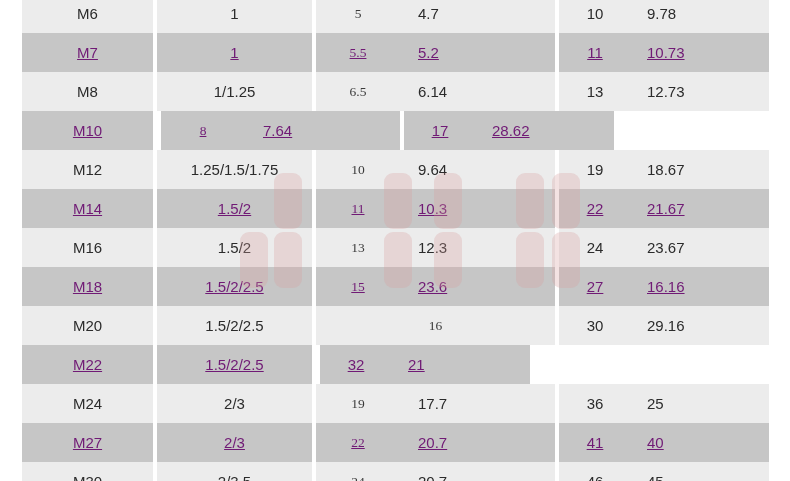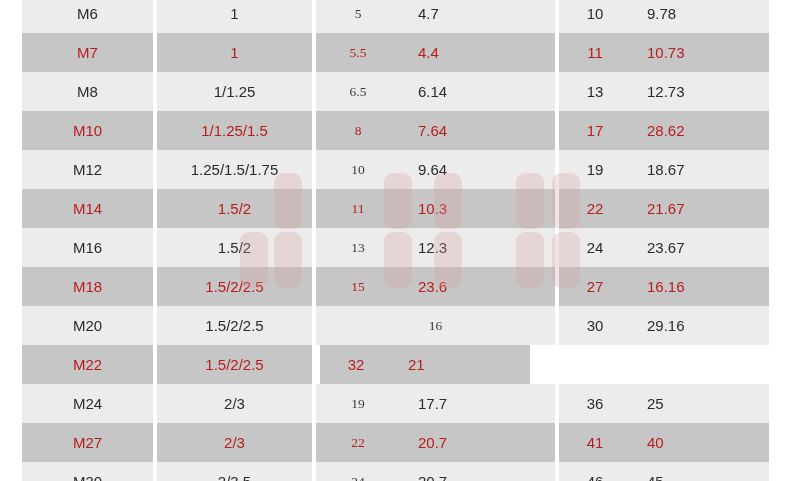--- a/index.html
+++ b/index.html
@@ -52,21 +52,21 @@
   .b4 .sub.s1{width:72px;flex:none;}
   .b4 .sub.s2{width:138px;flex:none;justify-content:flex-start;padding-left:16px;}
 
   .txt{
     font-size:15px;
     color:#2b2b2b;
     line-height:1;
     white-space:nowrap;
     }
   .txt.small{font-size:13.5px;color:#3a3a3a;font-family:"Liberation Serif", serif;}
-  .row.even .txt{color:#b91c1c;}
+  .row.even .txt{color:#701a75;text-decoration:underline;}
 
   
   .hl{
     position:absolute;
     background:rgba(214,160,160,0.30);
     border-radius:9px;
     pointer-events:none;
     }
 </style>
 </head>
@@ -109,21 +109,21 @@
         <div class="gap"></div>
         <div class="cellblock b2">
           <span class="txt">1</span>
         </div>
         <div class="gap"></div>
         <div class="cellblock b3">
           <div class="sub s1">
             <span class="txt small">5.5</span>
           </div>
           <div class="sub s2">
-            <span class="txt">4.4</span>
+            <span class="txt">5.2</span>
           </div>
         </div>
         <div class="gap"></div>
         <div class="cellblock b4">
           <div class="sub s1">
             <span class="txt">11</span>
           </div>
           <div class="sub s2">
             <span class="txt">10.73</span>
           </div>
@@ -154,23 +154,20 @@
           <div class="sub s2">
             <span class="txt">12.73</span>
           </div>
         </div>
       </div>
       <div class="row even">
         <div class="cellblock b1">
           <span class="txt">M10</span>
         </div>
         <div class="gap"></div>
-        <div class="cellblock b2">
-          <span class="txt">1/1.25/1.5</span>
-        </div>
         <div class="gap"></div>
         <div class="cellblock b3">
           <div class="sub s1">
             <span class="txt small">8</span>
           </div>
           <div class="sub s2">
             <span class="txt">7.64</span>
           </div>
         </div>
         <div class="gap"></div>

